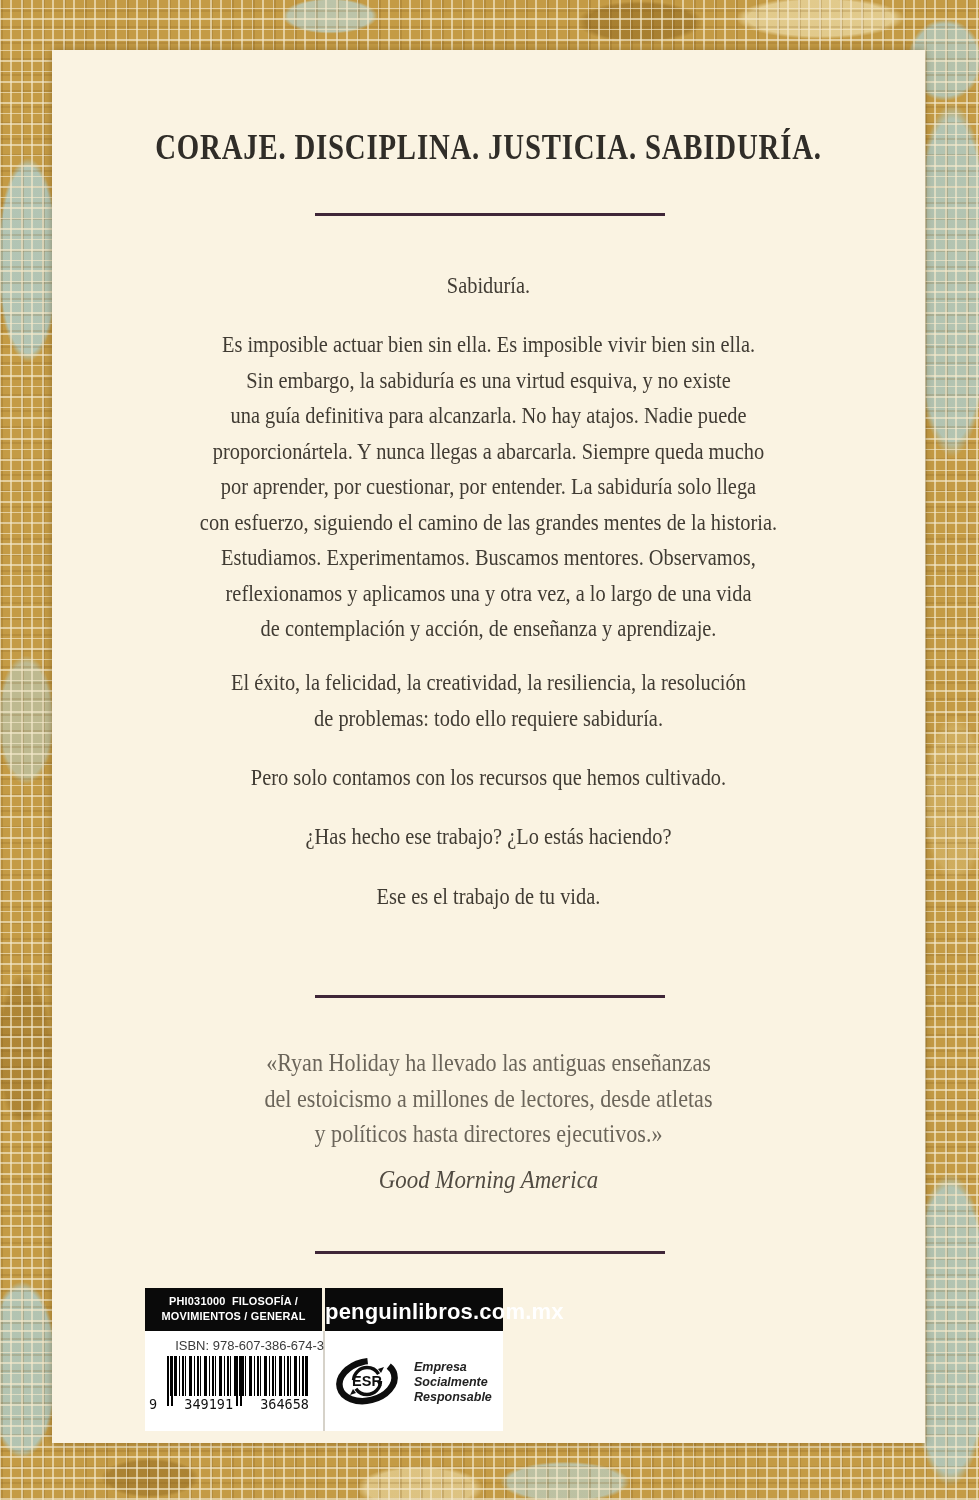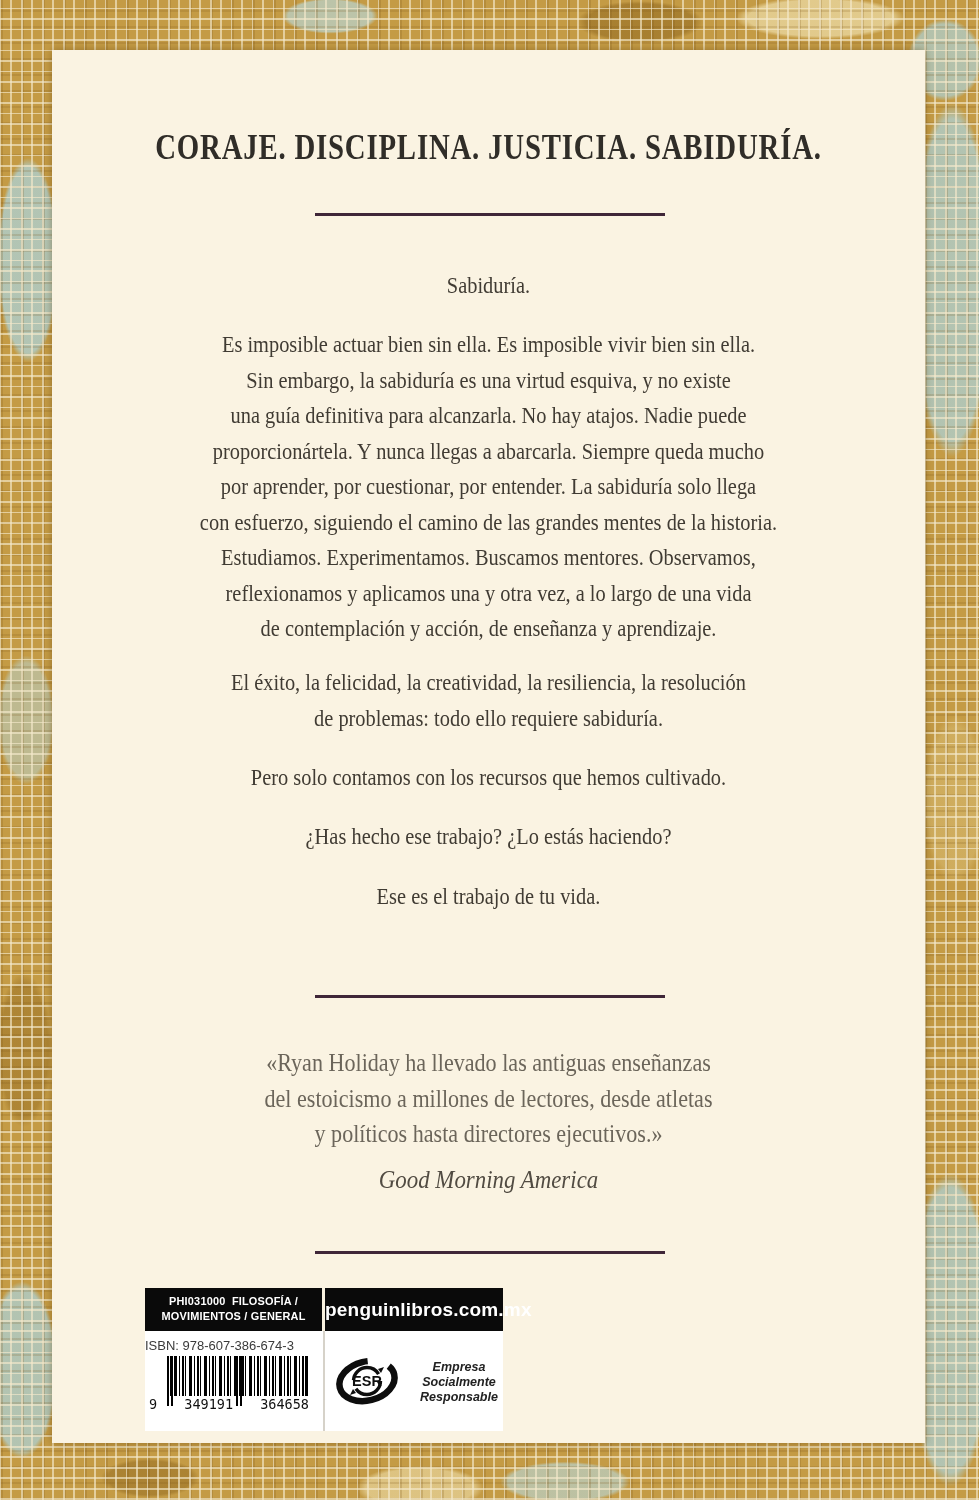--- a/index.html
+++ b/index.html
@@ -65,45 +65,45 @@
   .bar-divider{left:322px;top:1288px;width:3px;height:43px;background:#f8f1df;}
   .box-divider{left:323px;top:1331px;width:2px;height:100px;background:#d6d2c9;}
   .bisac{
     left:145px;top:1294px;width:177px;text-align:center;
     font-family:"Liberation Sans", sans-serif;font-size:11.5px;font-weight:bold;
     line-height:14.5px;color:#ffffff;letter-spacing:0.2px;white-space:pre-line;
     transform:scaleX(0.95);transform-origin:50% 0;
   }
   .website{
     left:325px;top:1299px;width:177px;text-align:center;
-    font-family:"Liberation Sans", sans-serif;font-size:19px;font-weight:bold;
+    font-family:"Liberation Sans", sans-serif;font-size:22px;font-weight:bold;
     color:#ffffff;letter-spacing:0.2px;
   }
   .isbn-label{
-    left:145px;top:1338px;width:179px;text-align:left;
+    left:145px;top:1338px;width:179px;text-align:right;
     font-family:"Liberation Sans", sans-serif;font-size:13px;color:#3a3a3a;
   }
   .barcode-bars{
     left:167px;top:1356px;width:141px;height:40px;
     background:repeating-linear-gradient(90deg,
       #000 0 2px, #fff 2px 3px, #000 3px 4px, #fff 4px 7px,
       #000 7px 10px, #fff 10px 12px, #000 12px 13px, #fff 13px 15px);
   }
   .guard{top:1356px;width:2px;height:50px;background:#000;}
   .barcode-digits{
     left:147px;top:1396px;width:164px;
     display:flex;justify-content:space-between;align-items:flex-end;
     font-family:"DejaVu Sans Mono", monospace;font-size:13.5px;color:#111;
   }
   .barcode-digits span{background:#fff;padding:0 2px;}
   .esr-logo{left:334px;top:1355px;}
   .esr-text{
     left:414px;top:1360px;width:90px;
     font-family:"Liberation Sans", sans-serif;font-size:12.5px;font-style:italic;
-    font-weight:600;line-height:15px;color:#222;white-space:pre-line;text-align:center;
+    font-weight:600;line-height:15px;color:#222;white-space:pre-line;
   }
 </style>
 </head>
 <body>
 
 <div class="page">
 
   <div class="panel abs"></div>
 
   <div class="abs center-text heading">CORAJE. DISCIPLINA. JUSTICIA. SABIDURÍA.</div>

